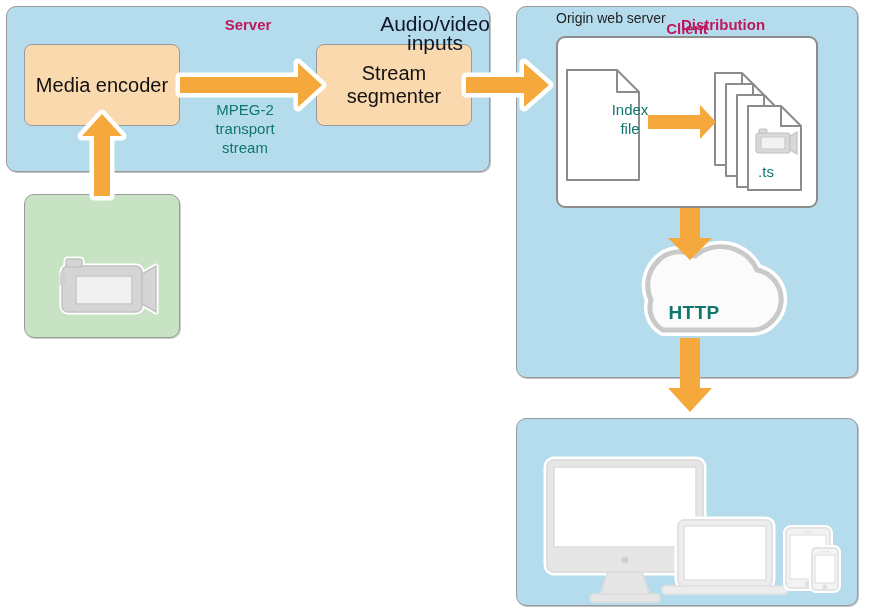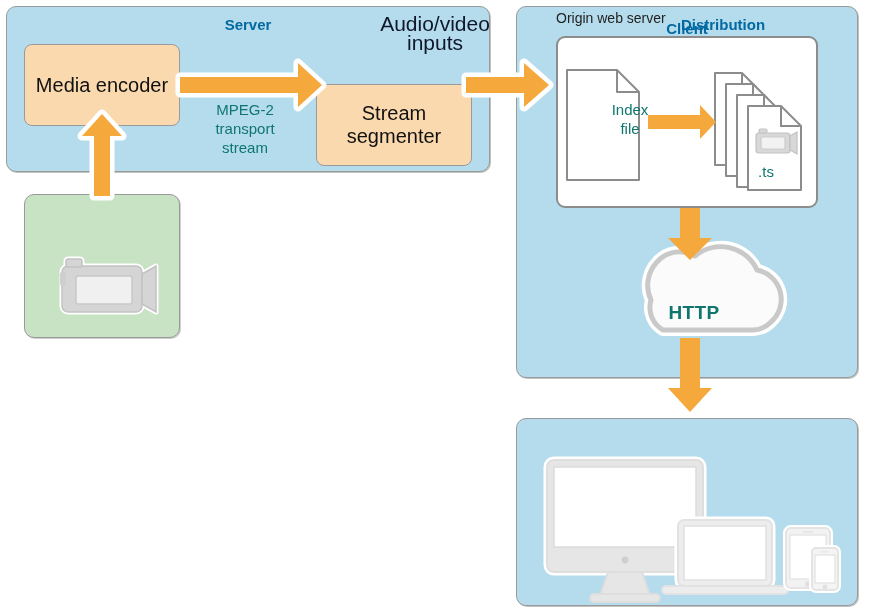--- a/index.html
+++ b/index.html
@@ -5,38 +5,38 @@
   html,body{margin:0;padding:0;background:#ffffff;}
   body{width:870px;height:612px;position:relative;overflow:hidden;
        font-family:"Liberation Sans","DejaVu Sans",sans-serif;}
   #stage{position:absolute;left:0;top:0;width:870px;height:612px;}
 
   
   .panel{position:absolute;background:#b5dced;border:1px solid #9a9a9a;
          border-radius:10px;box-sizing:border-box;
          box-shadow:1px 1px 0 rgba(120,120,120,.45);}
   .panel-title{position:absolute;left:0;right:0;text-align:center;
-               font-weight:bold;font-size:15px;color:#0369a1;}
+               font-weight:bold;font-size:15px;color:#be185d;}
 
   #server-panel{left:6px;top:6px;width:484px;height:166px;}
   #server-title{top:16px;}
 
   #distribution-panel{left:516px;top:6px;width:342px;height:372px;}
   #distribution-title{top:16px;}
 
   #client-panel{left:516px;top:418px;width:342px;height:188px;}
   #client-title{top:20px;}
 
   
   .node{position:absolute;background:#fbd9ae;border:1px solid #9a9a9a;
         border-radius:8px;box-sizing:border-box;
         display:flex;align-items:center;justify-content:center;
         font-size:20px;color:#111;text-align:center;}
   #media-encoder{left:24px;top:44px;width:156px;height:82px;}
-  #stream-segmenter{left:316px;top:44px;width:156px;height:82px;margin-top:40px;}
+  #stream-segmenter{left:316px;top:44px;width:156px;height:82px;}
 
   
   #av-inputs{position:absolute;left:24px;top:194px;width:156px;height:144px;
              background:#c7e3c3;border:1px solid #9a9a9a;border-radius:10px;
              box-sizing:border-box;box-shadow:1px 1px 0 rgba(120,120,120,.35);}
   #av-inputs-label{position:absolute;left:0;right:0;top:14px;text-align:center;
                    font-size:21px;color:#0f172a;line-height:19px;}
 
   
   #origin-card{position:absolute;left:556px;top:36px;width:262px;height:172px;

